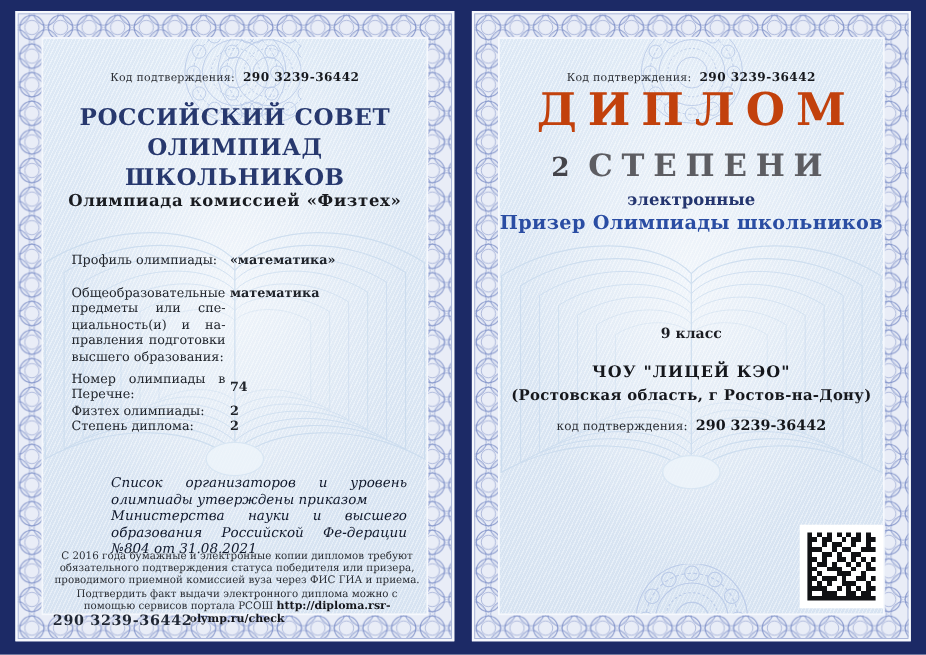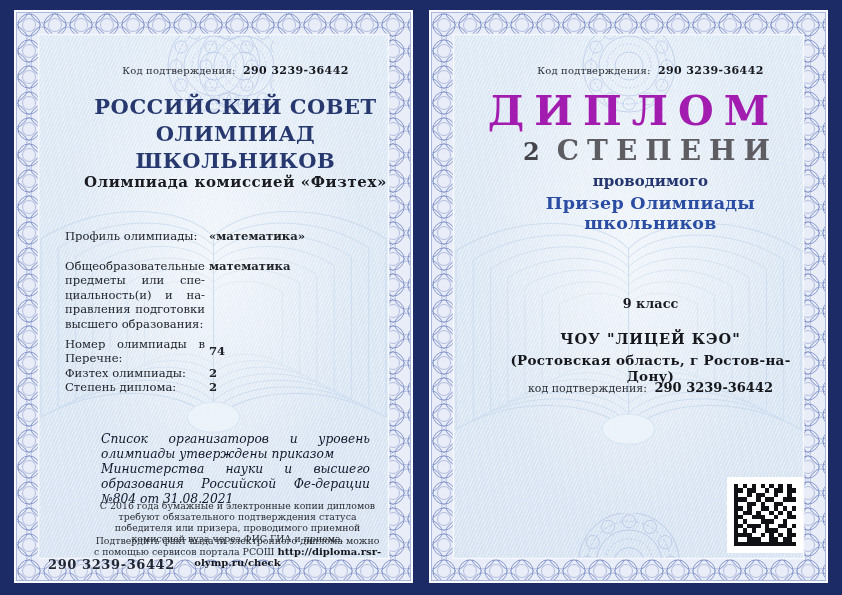--- a/index.html
+++ b/index.html
@@ -25,21 +25,21 @@
       linear-gradient(#e4eef8,#dde8f4);
   }
   svg.rosette { position:absolute; left:calc(50% - 60px); top:2px; z-index:1; opacity:.8; }
   svg.rosette-bottom { position:absolute; left:calc(50% - 55px); bottom:18px; z-index:1; opacity:.85; }
   svg.book { position:absolute; left:17px; z-index:1; opacity:.8; }
   .page.left  svg.book { top:178px; }
   .page.right svg.book { top:190px; }
   svg.frame { position:absolute; inset:0; width:100%; height:100%; z-index:2; pointer-events:none; }
 
   .content { position:absolute; inset:21px; z-index:3; }
-  .cline { position:absolute; left:0; right:0; text-align:center;padding-left:44px; }
+  .cline { position:absolute; left:0; right:0; text-align:center; }
 
   .code-line { top:31px; font-size:10px; color:#2a2d33; letter-spacing:.2px; }
   .code-line b { font-size:11px; margin-left:4px; letter-spacing:.4px; color:#16181d; }
 
   .org-title { top:60px; font-weight:bold; font-size:21px; line-height:27px; color:#27386e; letter-spacing:.5px;text-align:center; }
   .org-title span { display:block; }
   .olympiad-name { top:140px; font-weight:bold; font-size:15px; color:#191b20; letter-spacing:.6px; }
 
   .fields { position:absolute; top:196px; left:28px; right:20px; font-size:11.6px; line-height:14.6px; color:#20242b; }
   .frow { display:flex; align-items:flex-start; }
@@ -54,22 +54,22 @@
     text-align:justify; white-space:pre-line;margin-left:36px; }
 
   .note   { top:467px; left:12px; right:8px; width:auto; font-size:9.4px; line-height:11px; color:#2a2d33; }
   .verify { top:502px; left:12px; right:8px; width:auto; font-size:9.4px; line-height:11px; color:#2a2d33; }
   .verify b { font-size:10px; color:#14161b; }
 
   .bottom-code { position:absolute; left:32px; top:545px; z-index:5;
     font-size:13px; font-weight:bold; color:#1f2633; letter-spacing:.6px;
     text-shadow:0 0 4px rgba(240,244,250,.95), 0 0 8px rgba(240,244,250,.8); }
 
-  .diplom { top:55px; font-size:41px; line-height:46px; font-weight:bold;
-    color:#a21caf; letter-spacing:10px; padding-left:10px; }
+  .diplom { top:44px; font-size:41px; line-height:46px; font-weight:bold;
+    color:#c2410c; letter-spacing:10px; padding-left:10px; }
   .degree-line { top:101px; color:#5d5d62; }
   .deg-num  { font-size:24px; font-weight:bold; color:#44444a; margin-right:9px; }
   .deg-word { font-size:28px; font-weight:bold; letter-spacing:8px; padding-left:8px; }
 
   .awarded  { top:139px; font-size:15px;  font-weight:bold; color:#24356f; }
   .prize    { top:160px; font-size:17.5px; font-weight:bold; color:#2a4da3; letter-spacing:.3px; }
   .name     { top:229px; font-size:15.5px; font-weight:bold; color:#15171c; letter-spacing:1.3px; }
   .grade    { top:263px; font-size:12.8px; font-weight:bold; color:#1a1c22; }
   .school   { top:297px; font-size:14.5px; font-weight:bold; color:#15171c; letter-spacing:1px; }
   .location { top:319px; font-size:13.5px; font-weight:bold; color:#15171c; letter-spacing:.3px; }
@@ -234,21 +234,21 @@
 
     <div class="content">
       <div class="cline code-line">
         <span>Код подтверждения:</span>
         <b>290 3239-36442</b>
       </div>
       <div class="cline diplom">ДИПЛОМ</div>
       <div class="cline degree-line">
         <span class="deg-num">2</span><span class="deg-word">СТЕПЕНИ</span>
       </div>
-      <div class="cline awarded">проводимого</div>
+      <div class="cline awarded">электронные</div>
       <div class="cline prize">Призер Олимпиады школьников</div>
       <div class="cline grade">9 класс</div>
       <div class="cline school">ЧОУ "ЛИЦЕЙ КЭО"</div>
       <div class="cline location">(Ростовская область, г Ростов-на-Дону)</div>
       <div class="cline confirm">
         <span>код подтверждения:</span>
         <b>290 3239-36442</b>
       </div>
     </div>
 

